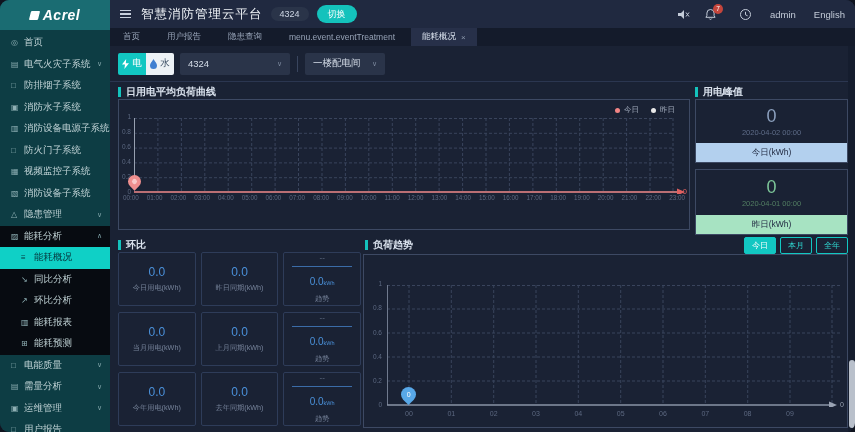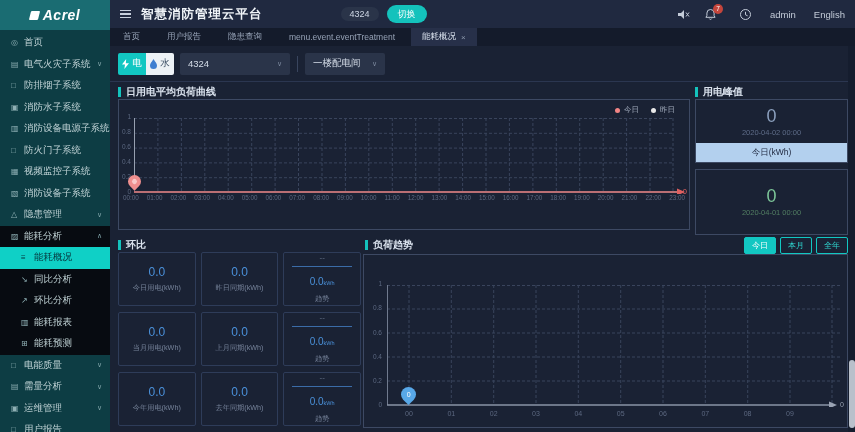--- a/index.html
+++ b/index.html
@@ -1,18 +1,18 @@
 <!DOCTYPE html>
 <html><head>
 <meta charset="utf-8">
 <style>
   * { margin:0; padding:0; box-sizing:border-box; }
   html,body { width:855px; height:432px; overflow:hidden; background:#10141f;
     font-family:"Liberation Sans","DejaVu Sans",sans-serif; }
-  .stage { position:relative; width:855px; height:432px; background:#1a2234; overflow:hidden; }
+  .stage { position:relative; width:855px; height:432px; background:#1a2234; overflow:hidden;border-radius:9px; }
 
   
   .sidebar { position:absolute; left:0; top:0; width:110px; height:432px; background:#0d3d44; z-index:5; }
   .logo { height:30px; background:#1a6c72; display:flex; align-items:center; justify-content:center; gap:4px; }
   .logo-mark { width:9px; height:9px; background:#ffffff; transform:skewX(-14deg); border-radius:1px; }
   .logo-text { color:#ffffff; font-weight:bold; font-style:italic; font-size:14px; letter-spacing:.5px; }
   .side-menu { padding-top:2px; }
   .side-item { position:relative; height:21.5px; display:flex; align-items:center; padding-left:11px;
     color:#c2d4d7; font-size:9.5px; cursor:pointer; white-space:nowrap; }
   .side-item .s-icon { width:13px; font-size:8px; color:#8fb0b5; flex:0 0 13px; }
@@ -21,21 +21,21 @@
   .side-item.sub { background:#070b11; padding-left:21px; }
   .side-item.sub.active { background:#0fd0c6; color:#06323a; }
   .side-item.sub.active .s-icon { color:#06323a; }
 
   
   .main { position:absolute; left:110px; top:0; right:0; bottom:0; background:#1a2234; }
 
   .topbar { height:28px; background:#202940; display:flex; align-items:center; padding:0 10px; gap:8px; }
   .burger { display:flex; flex-direction:column; gap:2px; margin-right:2px; cursor:pointer; }
   .burger i { display:block; width:11px; height:1.5px; background:#c7d0de; }
-  .app-title { color:#f0f4f8; font-size:12.5px; font-weight:bold; letter-spacing:1px; margin-right:70px; }
+  .app-title { color:#f0f4f8; font-size:12.5px; font-weight:normal; letter-spacing:1px; }
   .hdr-badge { background:#2a3449; color:#cdd6e4; font-size:9px; padding:2px 9px; border-radius:8px; }
   .switch-btn { background:#14c2bc; color:#ffffff; font-size:9px; padding:2.5px 11px; border-radius:9px;
     border:none; cursor:pointer; }
   .hdr-spacer { flex:1; }
   .hdr-ic { width:13px; height:13px; position:relative; cursor:pointer; }
   .hdr-ic svg { display:block; }
   .bell-wrap { position:relative; margin:0 6px; }
   .bell-badge { position:absolute; top:-4px; right:-6px; min-width:10px; height:10px; border-radius:5px;
     background:#c4453c; color:#fff; font-size:6.5px; display:flex; align-items:center; justify-content:center; padding:0 2px; }
   .hdr-user, .hdr-lang { color:#c3cbd8; font-size:9.5px; cursor:pointer; margin-left:10px; }
@@ -447,20 +447,21 @@
         <span class="pk-val">0</span>
         <span class="pk-date">2020-04-02 00:00</span>
       </div>
       <div class="pk-foot">今日(kWh)</div>
     </div>
     <div class="pk-card pk2">
       <div class="pk-body">
         <span class="pk-val">0</span>
         <span class="pk-date">2020-04-01 00:00</span>
       </div>
+      <div class="pk-foot">昨日(kWh)</div>
     </div>
 
     <div class="sec-title t-huanbi">环比</div>
     <div class="hb-grid">
 
         <div class="hb-cell stat">
           <span class="hb-val stat-part">0.0</span>
           <span class="hb-label stat-part">今日用电(kWh)</span>
 
         </div>

